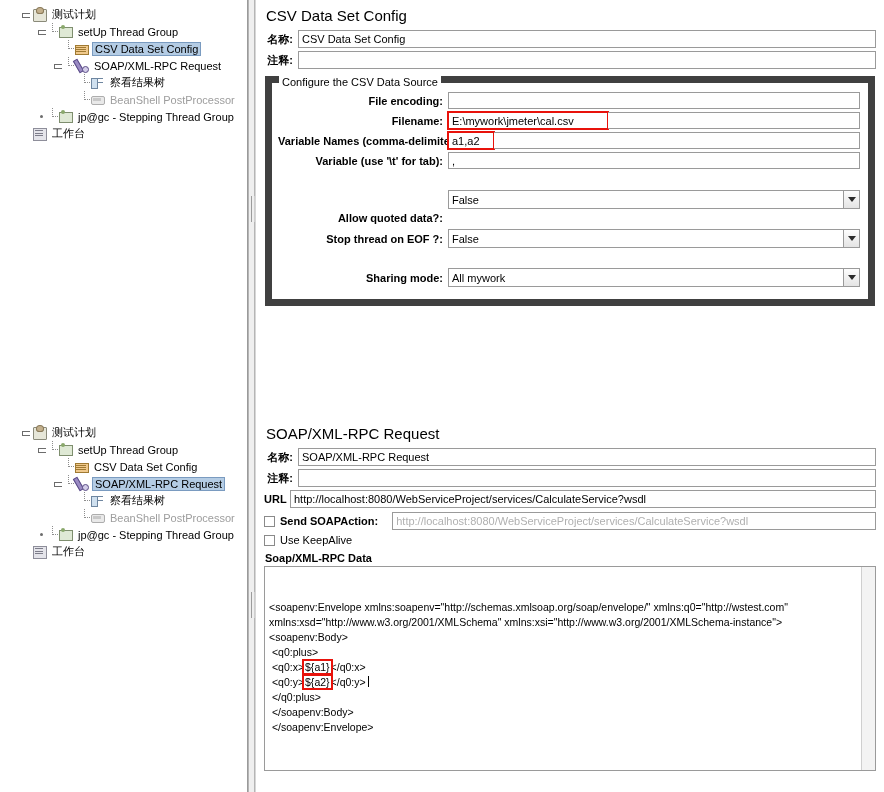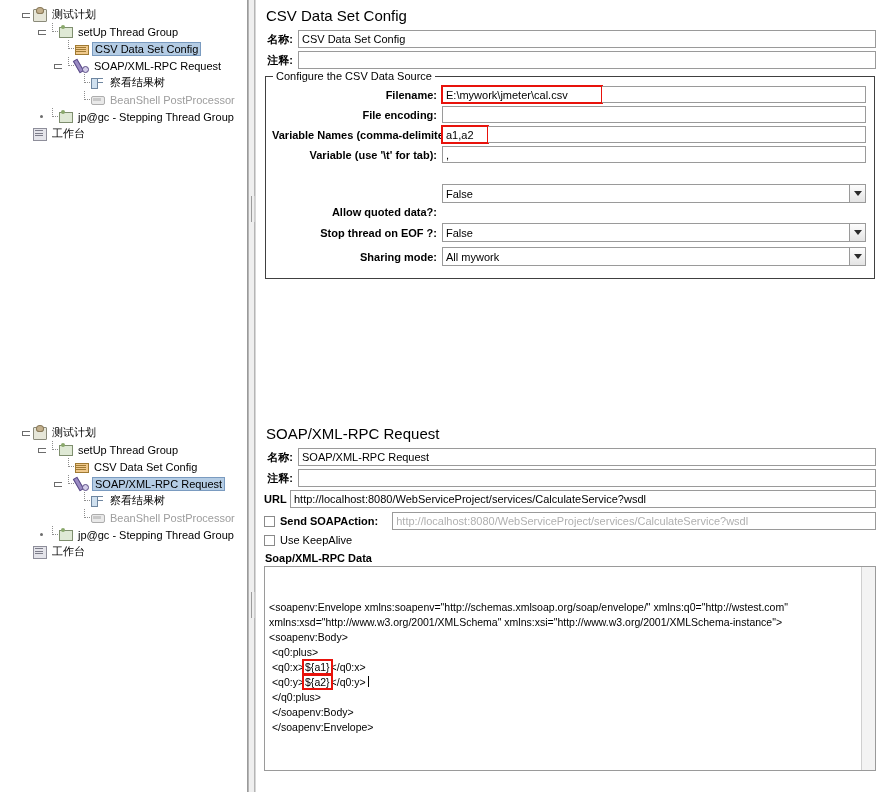--- a/index.html
+++ b/index.html
@@ -253,21 +253,21 @@
     overflow: hidden;
     white-space: nowrap;
   }
   .tfield.gray { color: #b0b0b0; }
   .tfield.tall { height: 18px; }
   .highlight-box {
     outline: 2px solid #e8120b;
     outline-offset: -1px;
   }
   .group {
-    border: 1px solid #404040;
+    border: 7px solid #404040;
     margin: 7px 1px 0 1px;
     padding: 9px 8px 9px 6px;
     position: relative;
   }
   .group > .legend {
     position: absolute;
     top: -7px; left: 7px;
     background: #ffffff;
     padding: 0 3px;
     font-size: 11px;
@@ -423,29 +423,29 @@
     <div class="row">
       <div class="row-label" style="width:34px">注释:</div>
       <div class="tfield tall"></div>
     </div>
 
     <div class="group">
       <div class="legend">Configure the CSV Data Source</div>
 
       <div id="csv-fields">
           <div class="row">
+            <div class="row-label" style="width: 170px;">File encoding:</div>
+            <div class="tfield"></div>
+          </div>
+          <div class="row">
             <div class="row-label" style="width: 170px;">Filename:</div>
             <div style="flex: 1 1 auto; position: relative; display: flex;">
               <div class="tfield highlight-box" style="flex: 0 0 auto; min-width: 160px;">E:\mywork\jmeter\cal.csv</div>
               <div class="tfield" style="border-left: none;"></div>
             </div>
-          </div>
-          <div class="row">
-            <div class="row-label" style="width: 170px;">File encoding:</div>
-            <div class="tfield"></div>
           </div>
           <div class="row">
             <div class="row-label" style="width: 170px;">Variable Names (comma-delimited):</div>
             <div style="flex: 1 1 auto; position: relative; display: flex;">
               <div class="tfield highlight-box" style="flex: 0 0 auto; min-width: 46px;">a1,a2</div>
               <div class="tfield" style="border-left: none;"></div>
             </div>
           </div>
           <div class="row">
             <div class="row-label" style="width: 170px;">Variable (use '\t' for tab):</div>
@@ -460,21 +460,21 @@
               <span class="arrowbtn"></span>
             </div>
           </div>
           <div class="row" style="margin-top: 5px;">
             <div class="row-label" style="width: 170px;">Stop thread on EOF ?:</div>
             <div class="combo">
               <span>False</span>
               <span class="arrowbtn"></span>
             </div>
           </div>
-          <div class="row" style="margin-top: 5px;">
+          <div class="row" style="margin-top: 20px;">
             <div class="row-label" style="width: 170px;">Sharing mode:</div>
             <div class="combo">
               <span>All mywork</span>
               <span class="arrowbtn"></span>
             </div>
           </div>
         </div>
     </div>
   </div>
 </div>

